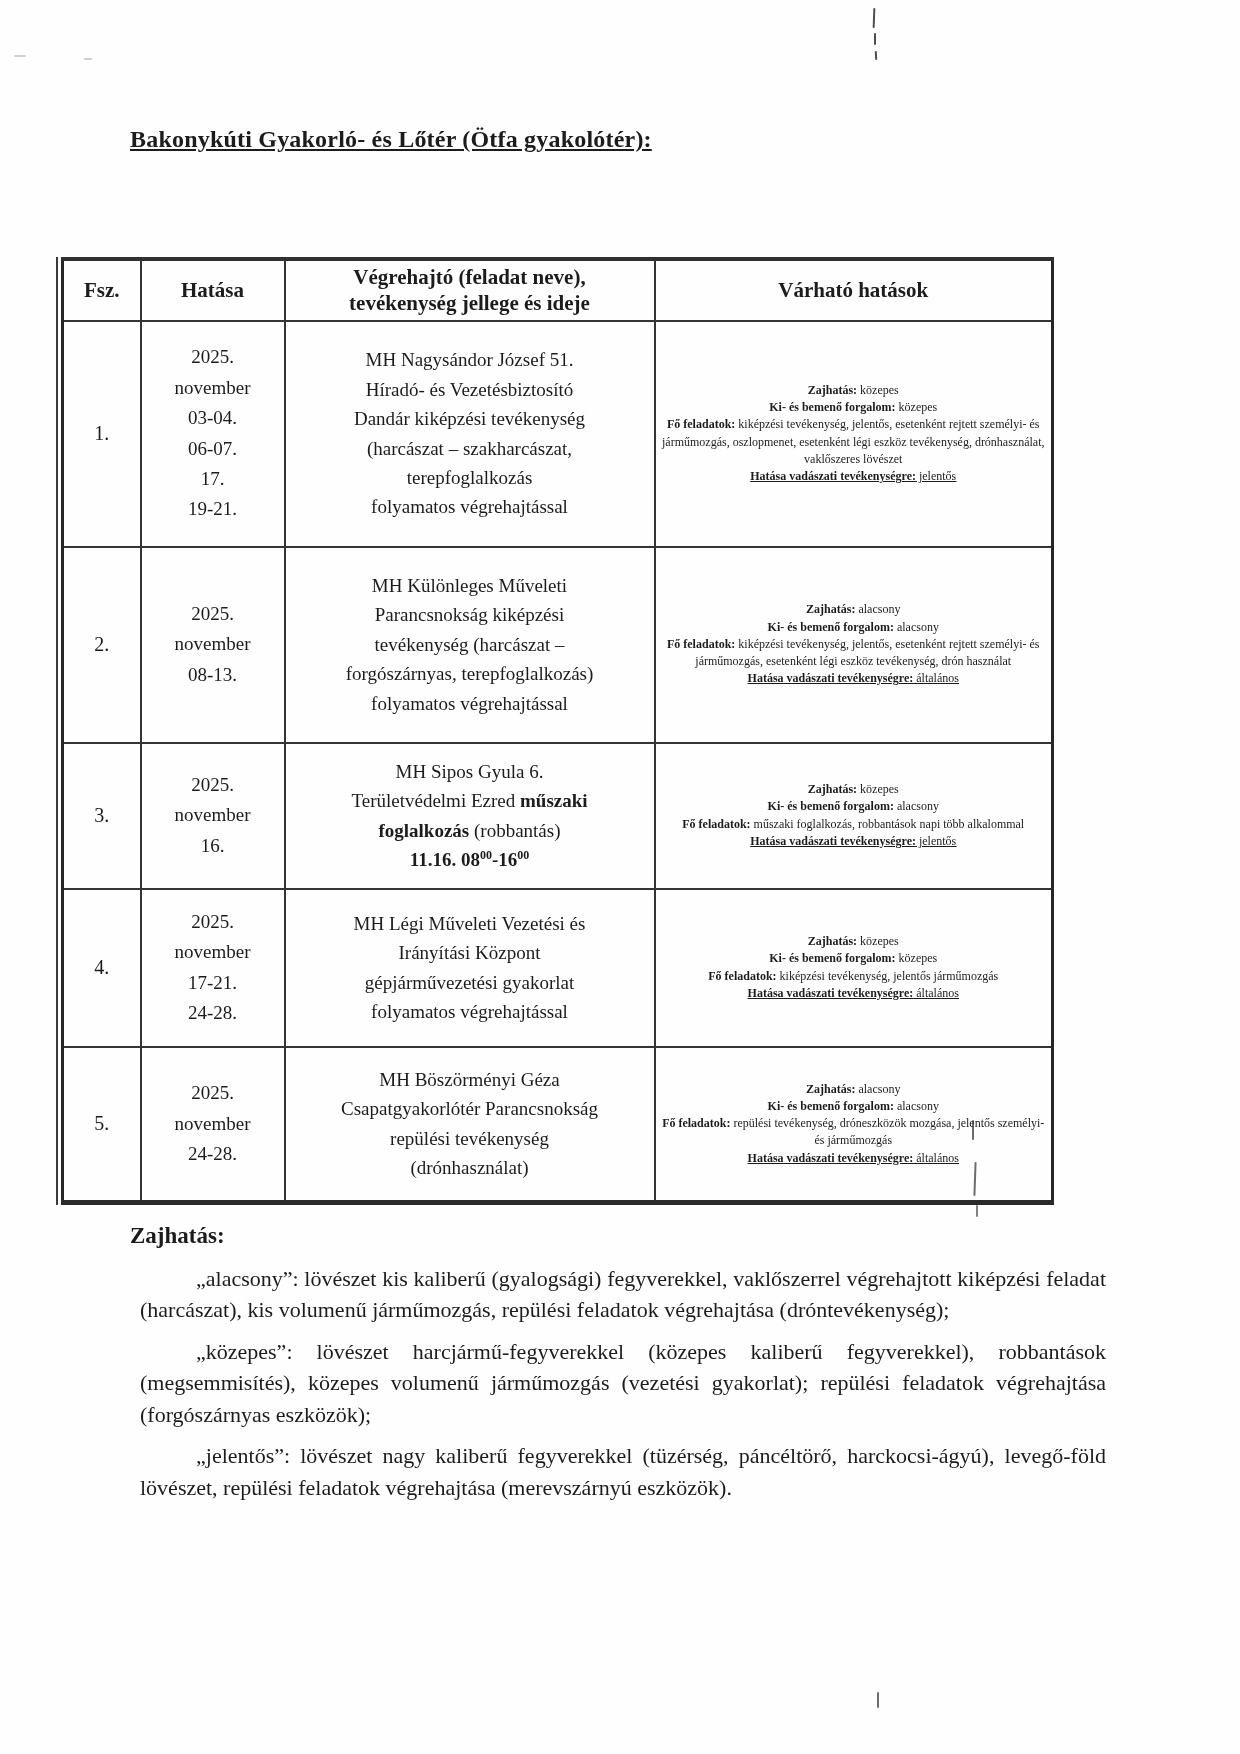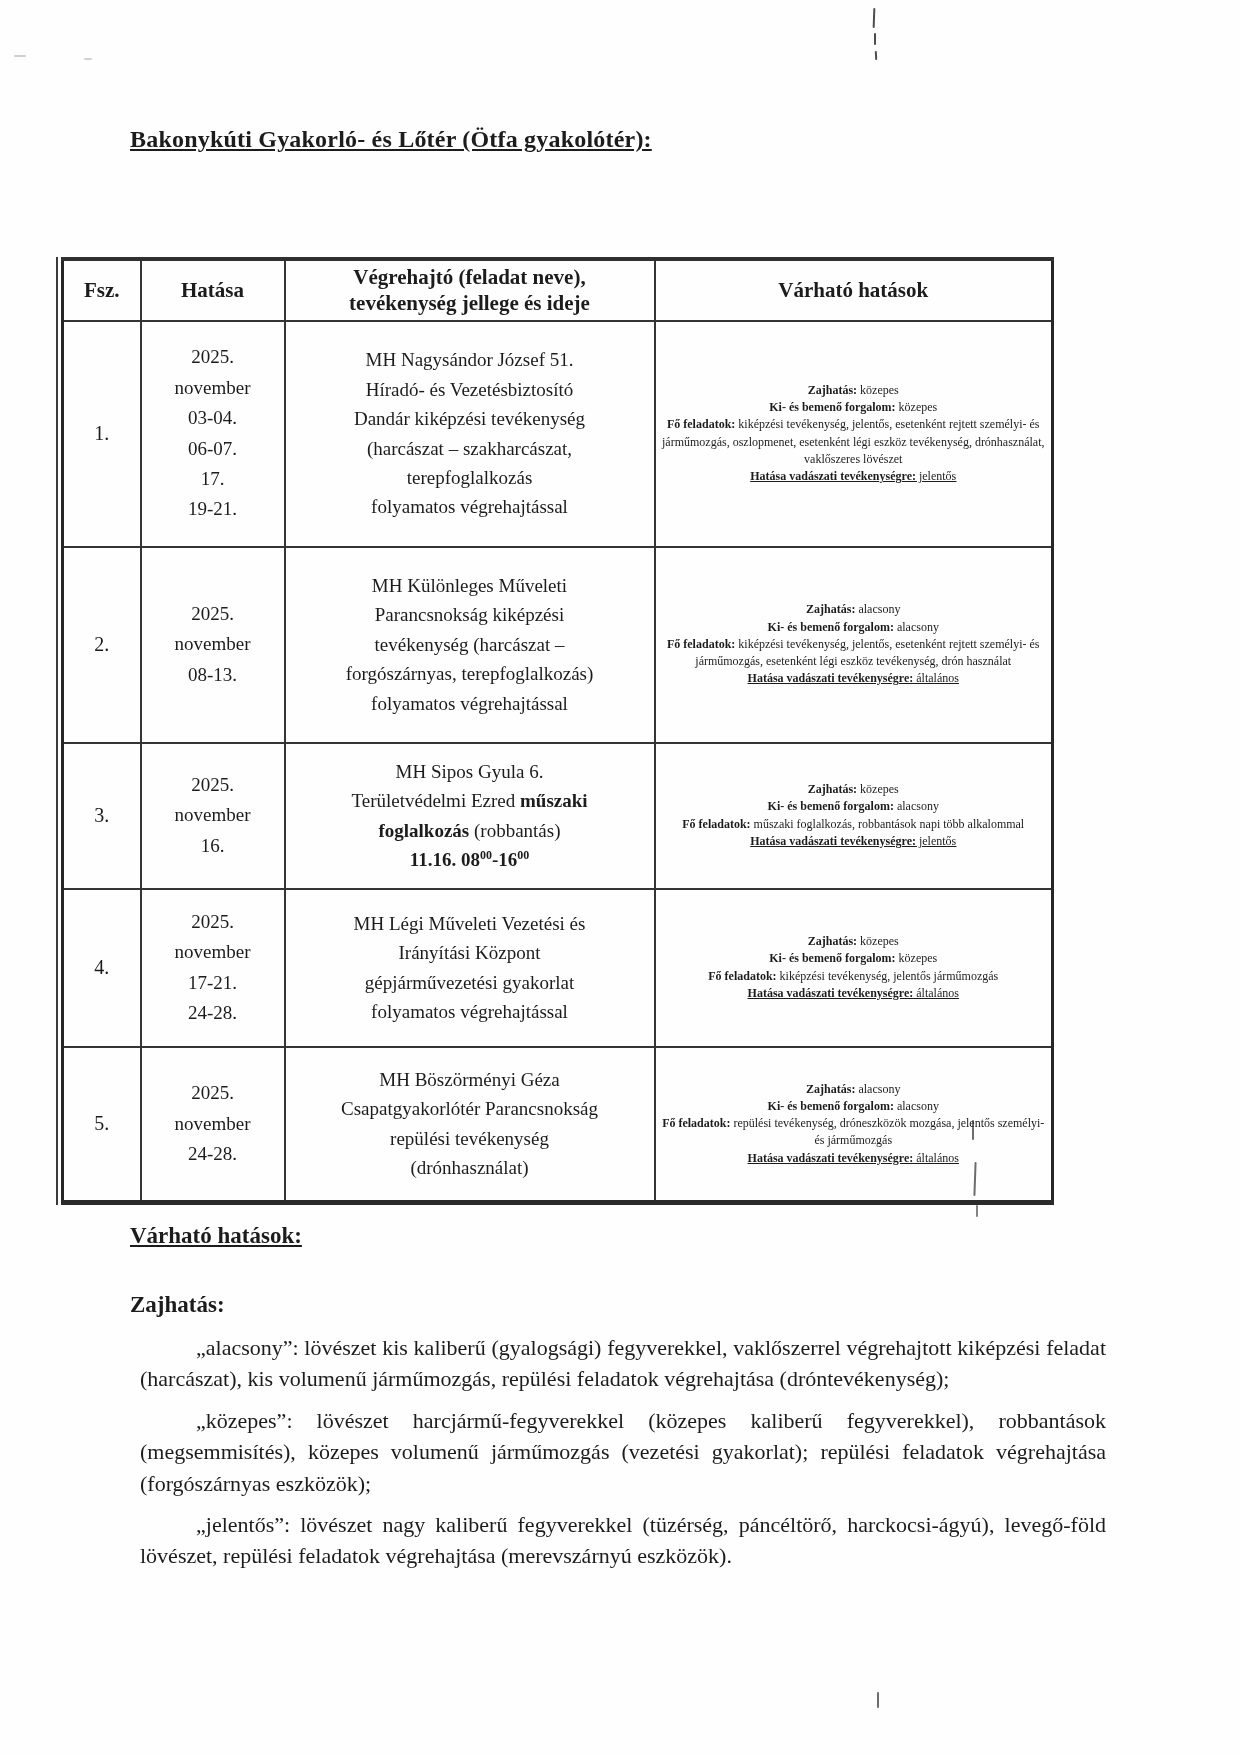--- a/index.html
+++ b/index.html
@@ -188,21 +188,20 @@
           <div class="fx"><b>Ki- és bemenő forgalom:</b><span> alacsony</span></div>
           <div class="fx"><b>Fő feladatok:</b><span> repülési tevékenység, dróneszközök mozgása, jelentős személyi- és járműmozgás</span></div>
           <div class="fx fx-u"><b>Hatása vadászati tevékenységre:</b><span> általános</span></div>
         </td>
       </tr>
     </tbody>
       </table>
   </div>
 
   <div class="footer">
-    <div class="f-head">Várható hatások:</div>
     <div class="f-sub">Zajhatás:</div>
     <p class="f-para">„alacsony”: lövészet kis kaliberű (gyalogsági) fegyverekkel, vaklőszerrel végrehajtott kiképzési feladat (harcászat), kis volumenű járműmozgás, repülési feladatok végrehajtása (dróntevékenység);</p>
     <p class="f-para">„közepes”: lövészet harcjármű-fegyverekkel (közepes kaliberű fegyverekkel), robbantások (megsemmisítés), közepes volumenű járműmozgás (vezetési gyakorlat); repülési feladatok végrehajtása (forgószárnyas eszközök);</p>
     <p class="f-para">„jelentős”: lövészet nagy kaliberű fegyverekkel (tüzérség, páncéltörő, harckocsi-ágyú), levegő-föld lövészet, repülési feladatok végrehajtása (merevszárnyú eszközök).</p>
   </div>
 
   <div class="art" style="left:873px; top:8px;  height:20px; transform:rotate(2deg);"></div>
   <div class="art" style="left:874px; top:33px; height:12px;"></div>
   <div class="art" style="left:875px; top:51px; height:9px;  transform:rotate(-3deg);"></div>
   <div class="art" style="left:972px; top:1120px; height:20px; opacity:.7;"></div>

